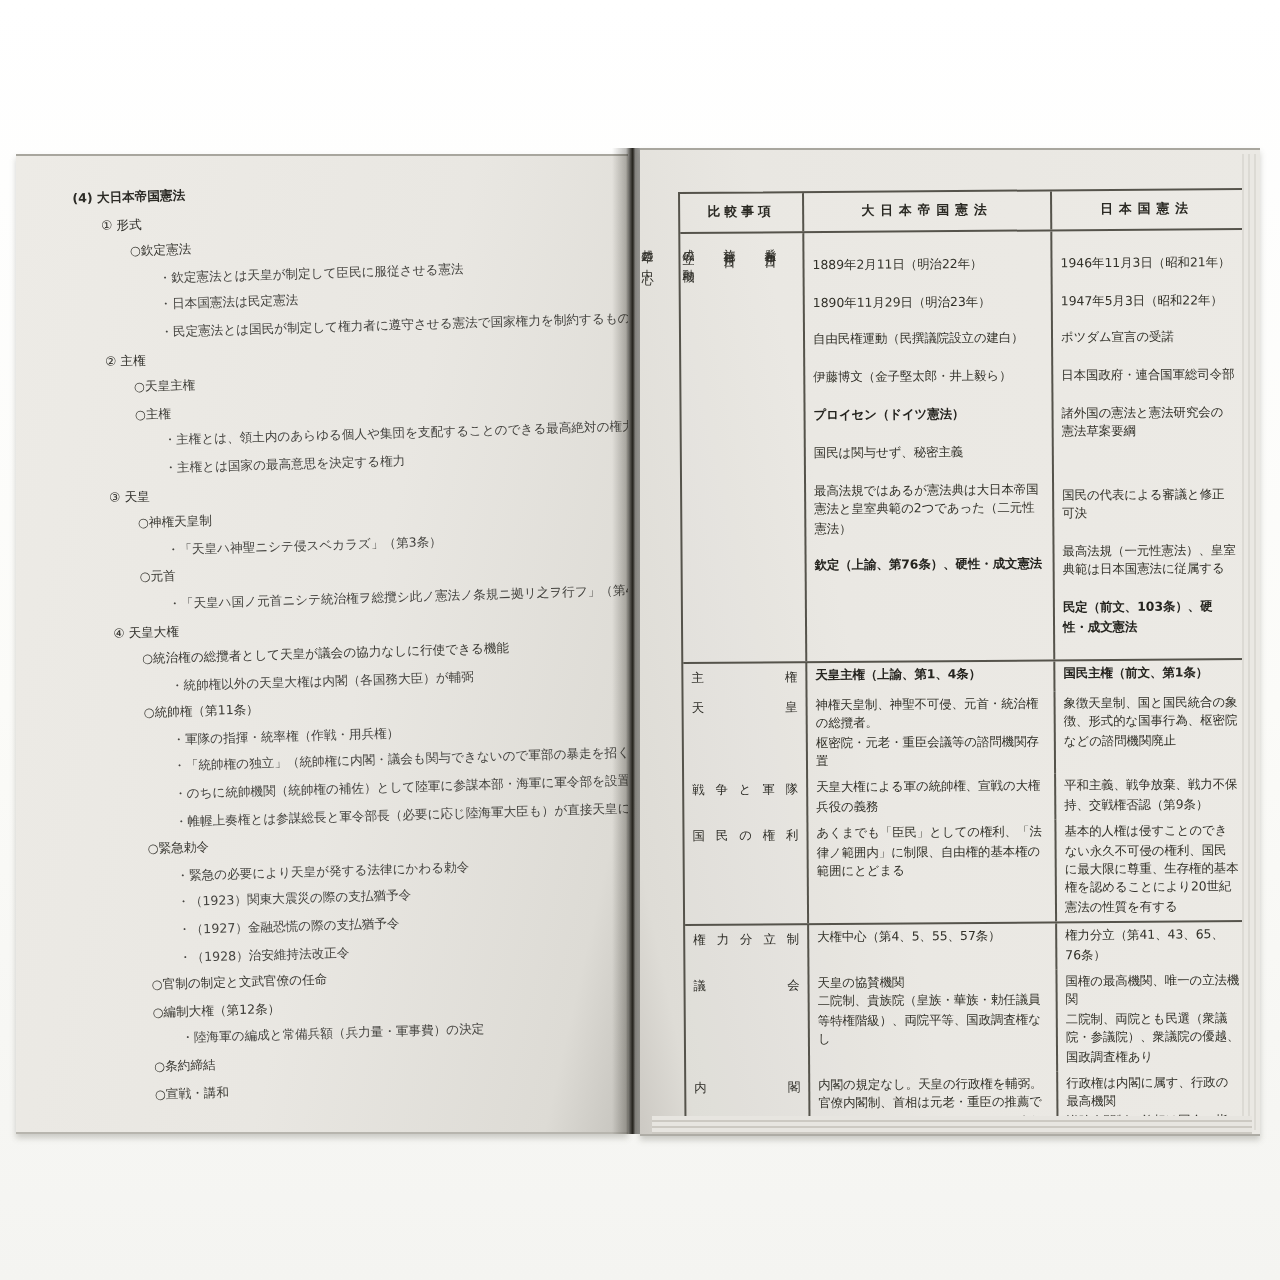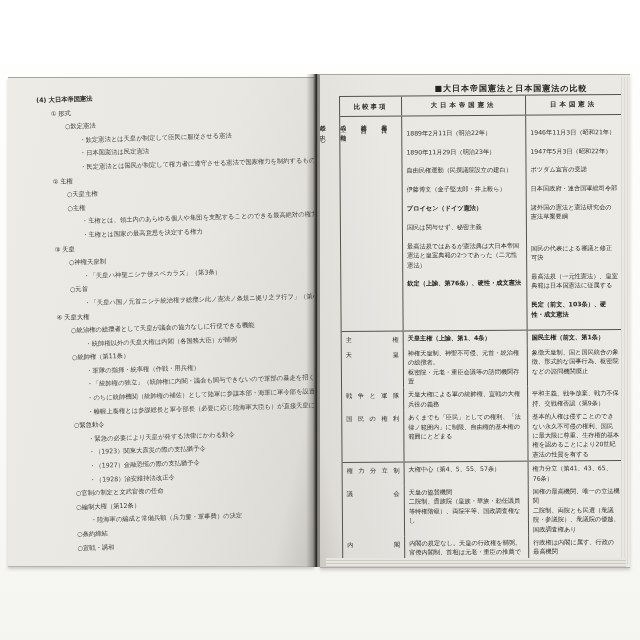--- a/index.html
+++ b/index.html
@@ -106,21 +106,20 @@
         <div class="ln lv2">○編制大権（第12条）</div>
         <div class="ln lv3">・陸海軍の編成と常備兵額（兵力量・軍事費）の決定</div>
         <div class="ln lv2">○条約締結</div>
         <div class="ln lv2">○宣戦・講和</div>
       </div>
     </div>
 
     <div class="spine"></div>
 
     <div class="page-right">
-      <div class="rp-title">■大日本帝国憲法と日本国憲法の比較</div>
 
       <div class="cmp-table">
 
         <div class="trow hdr">
           <div class="tcell hcell" style="letter-spacing:2px;">比較事項</div>
           <div class="tcell hcell">大日本帝国憲法</div>
           <div class="tcell hcell">日本国憲法</div>
         </div>
 
         <div class="trow">

